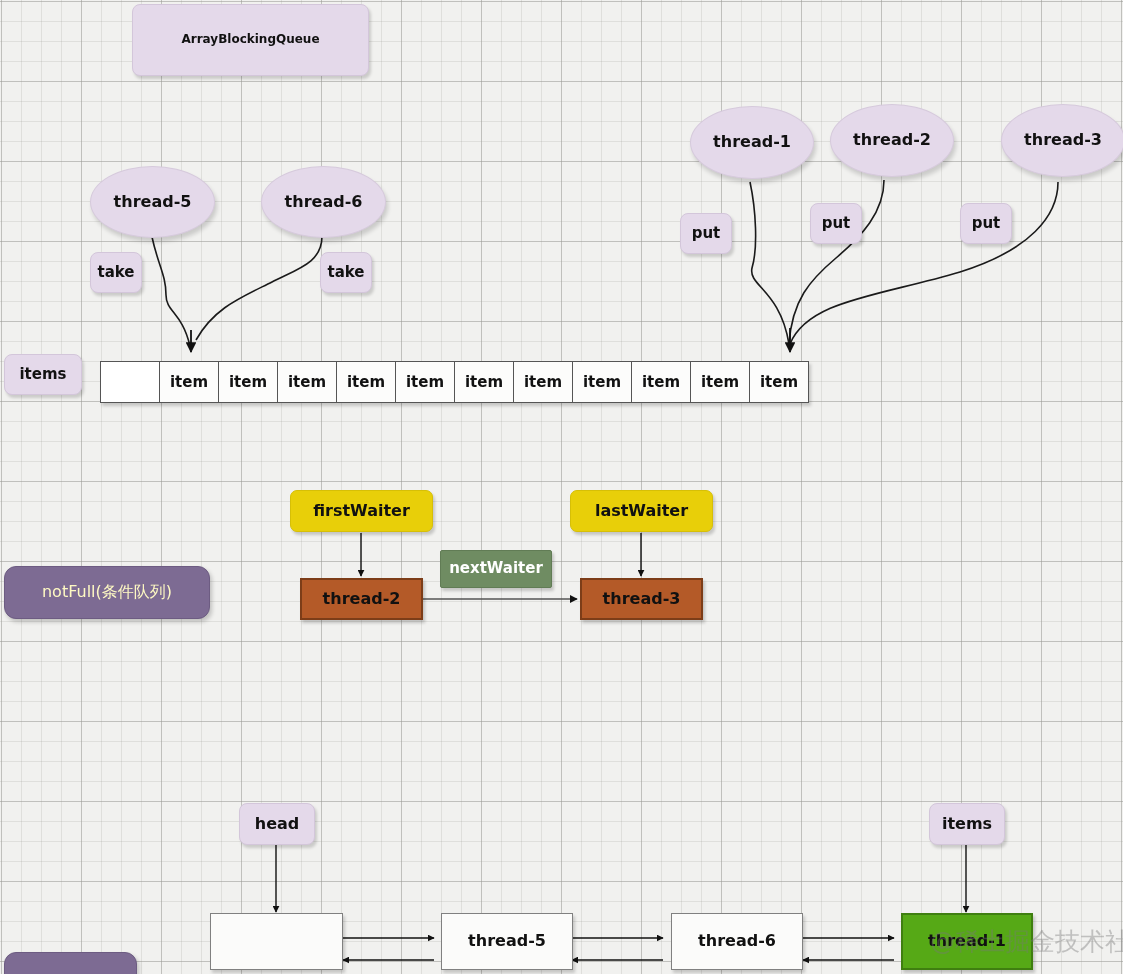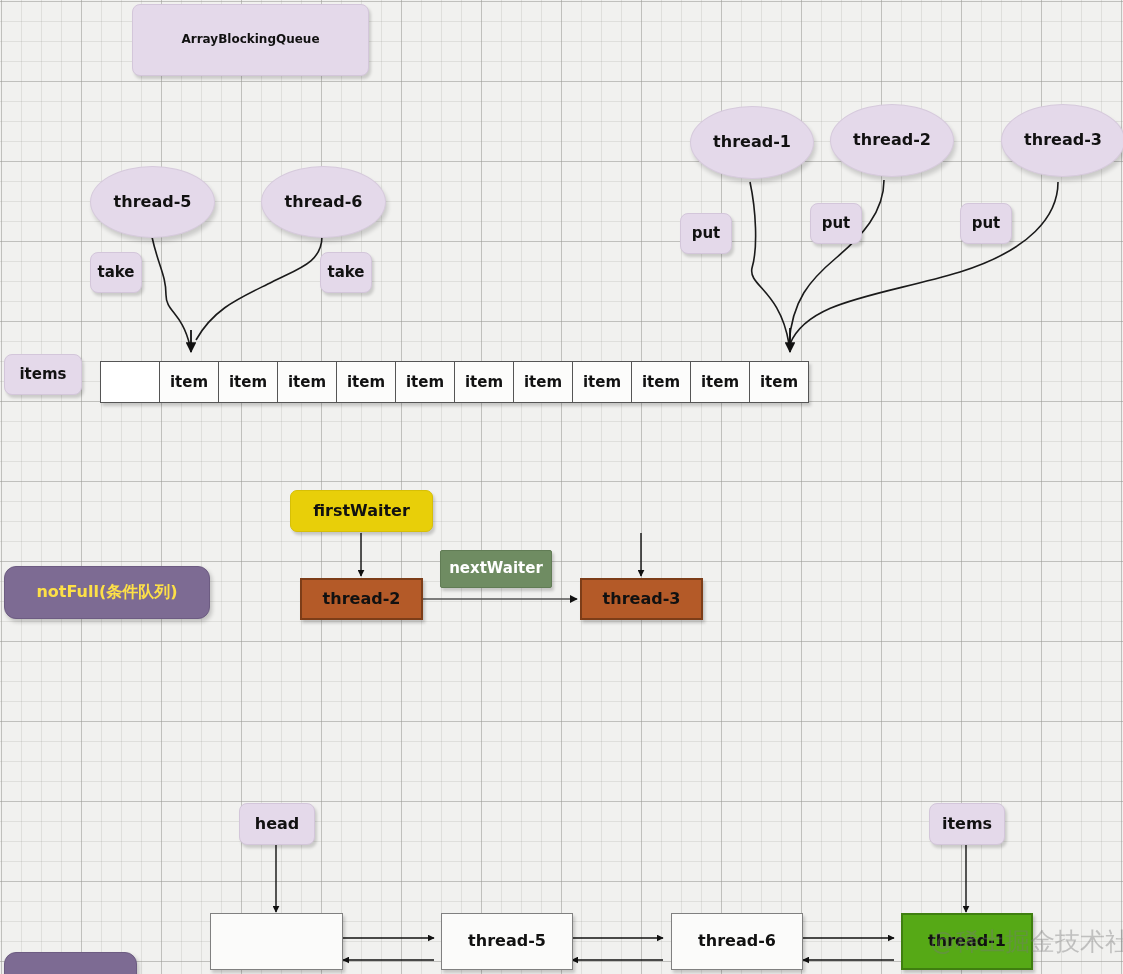--- a/index.html
+++ b/index.html
@@ -61,22 +61,22 @@
     color: #111111;
     font-weight: bold;
     box-shadow: 2px 4px 4px rgba(0,0,0,0.16);
   }
 
   
   .pill-purple {
     background: #7d6b93;
     border: 1px solid #6d5c82;
     border-radius: 12px;
-    color: #fde047;
-    font-weight: bold;
+    color: #fef9c3;
+    font-weight: normal;
     box-shadow: 2px 3px 4px rgba(0,0,0,0.20);
   }
 
   
   .box-yellow {
     background: #e8cf09;
     border: 1px solid #d6bf06;
     border-radius: 7px;
     color: #111111;
     font-weight: bold;
@@ -235,20 +235,21 @@
       <div class="cell">item</div>
       <div class="cell">item</div>
       <div class="cell">item</div>
       <div class="cell">item</div>
       <div class="cell">item</div>
     </div>
 
   <div class="node pill-purple" style="left:4px; top:566px; width:206px; height:53px; font-size:16px;">notFull(条件队列)</div>
 
   <div class="node box-yellow" style="left:290px; top:490px; width:143px; height:42px; font-size:16px;text-align:right;">firstWaiter</div>
+  <div class="node box-yellow" style="left:570px; top:490px; width:143px; height:42px; font-size:16px;">lastWaiter</div>
 
   <div class="node box-sage" style="left:440px; top:550px; width:112px; height:38px; font-size:15px;">nextWaiter</div>
 
   <div class="node box-brown" style="left:300px; top:578px; width:123px; height:42px; font-size:16px;">thread-2</div>
   <div class="node box-brown" style="left:580px; top:578px; width:123px; height:42px; font-size:16px;">thread-3</div>
 
   <div class="node pill-purple" style="left:4px; top:952px; width:133px; height:66px; font-size:17px;">同步队列</div>
 
   <div class="node tag-lav" style="left:239px; top:803px; width:76px; height:42px; font-size:16px;">head</div>
   <div class="node tag-lav" style="left:929px; top:803px; width:76px; height:42px; font-size:16px;">items</div>

